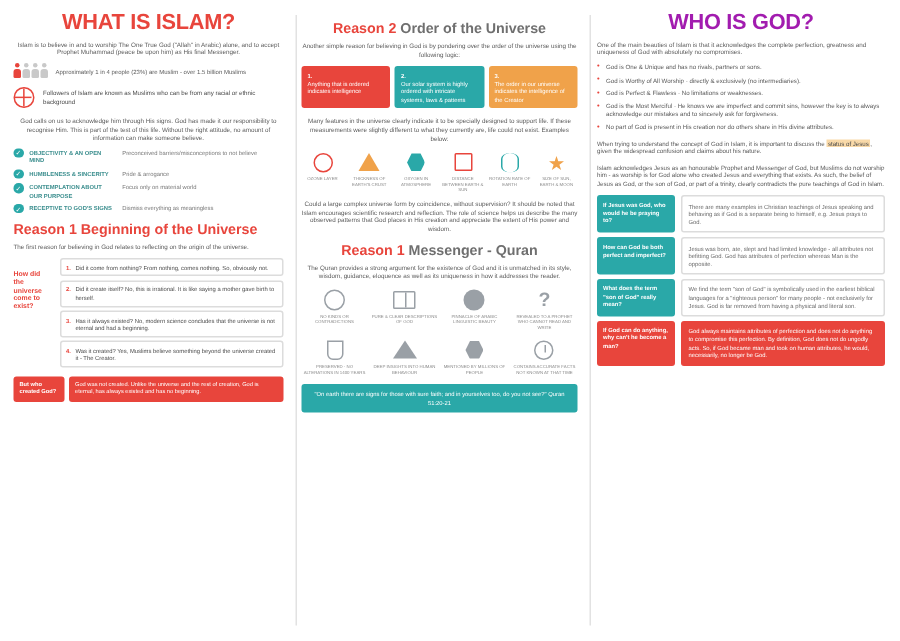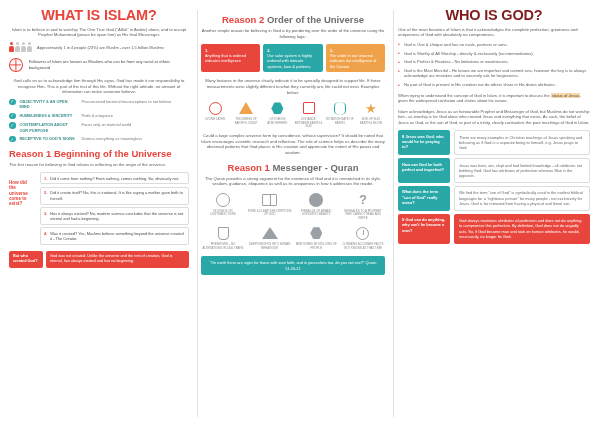--- a/index.html
+++ b/index.html
@@ -22,21 +22,21 @@
   .divider {
     position:absolute; top:10px; bottom:10px; width:1px; background:#e2e2e2;
   }
   .divider.d1 { left:197px; }
   .divider.d2 { left:393px; }
 
   h1.title {
     font-size:14.5px; font-weight:bold; color:#e8453c; margin:0 0 4px 0;
     letter-spacing:-0.2px; line-height:1;
   }
-  h1.title.teal { color:#7f1d1d; }
+  h1.title.teal { color:#a21caf; }
   h2.rtitle {
     font-size:9.5px; font-weight:bold; color:#e8453c; margin:7px 0 3px 0; line-height:1.05;
   }
   h2.rtitle .light { color:#6f6f6f; font-weight:bold; }
   .lead { font-size:4.2px; color:#5a5a5a; margin:0 0 4px 0; }
   .center { text-align:center; }
 
   
   .statrow { display:flex; align-items:center; gap:5px; margin:4px 0 5px 0; }
   .peoplerow { display:flex; gap:1px; }

